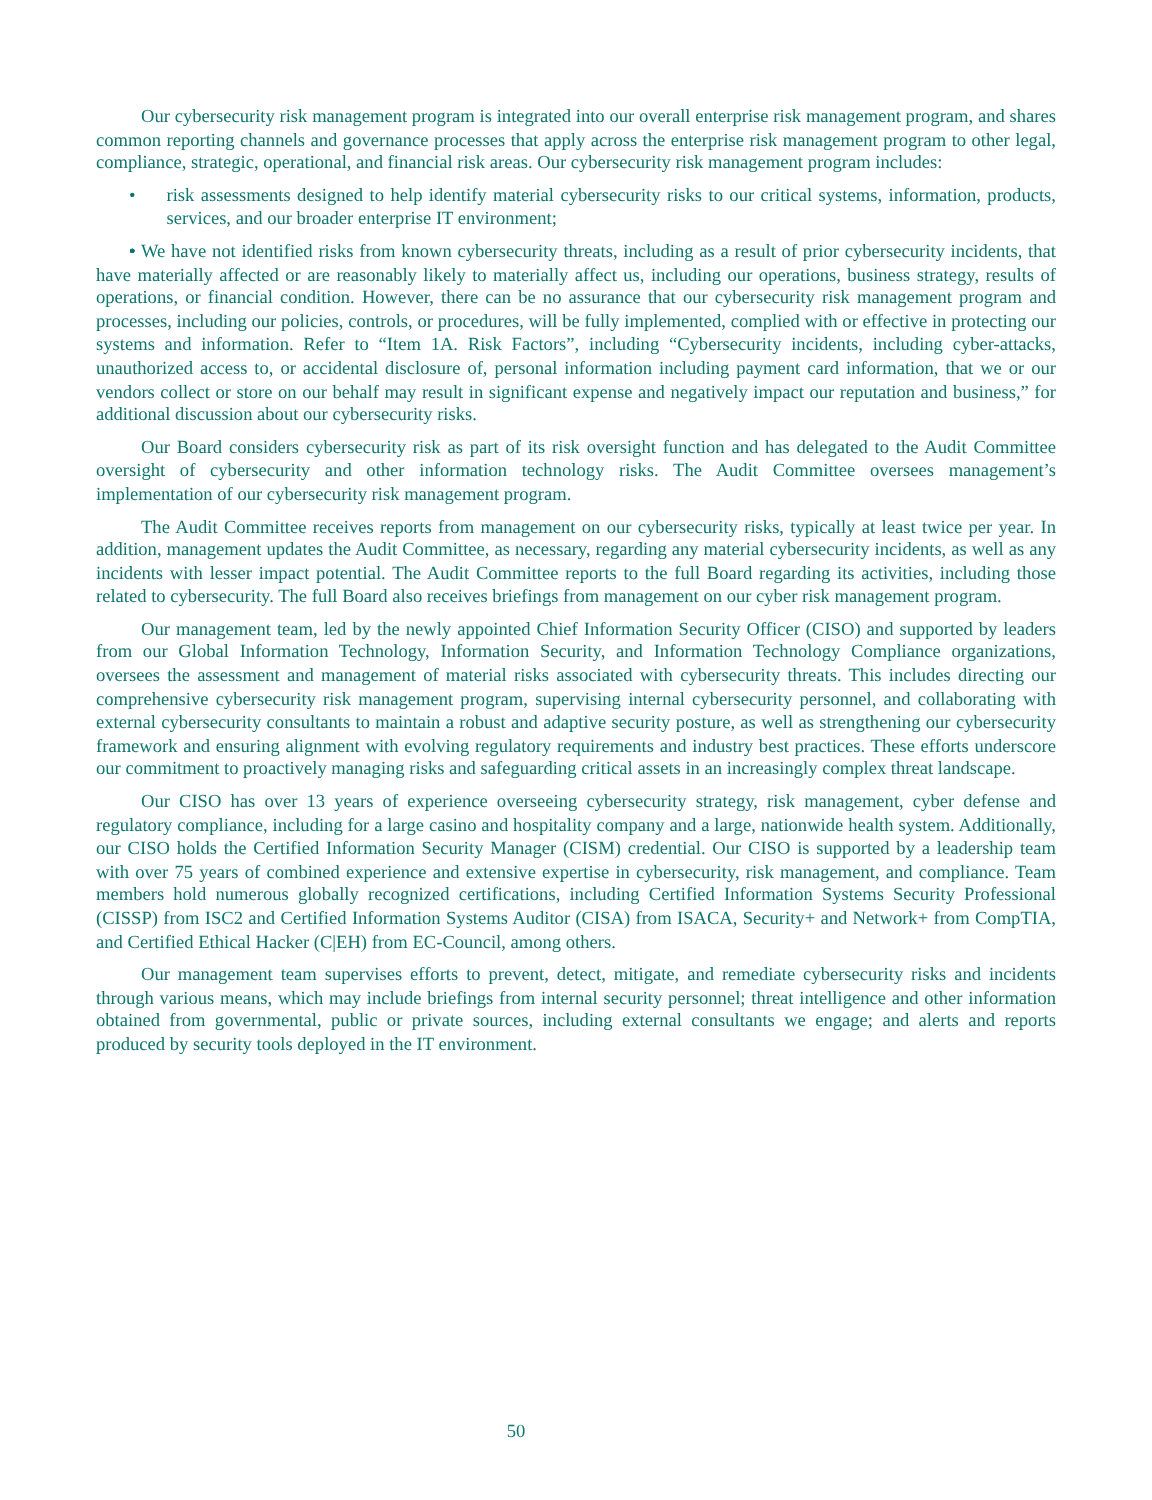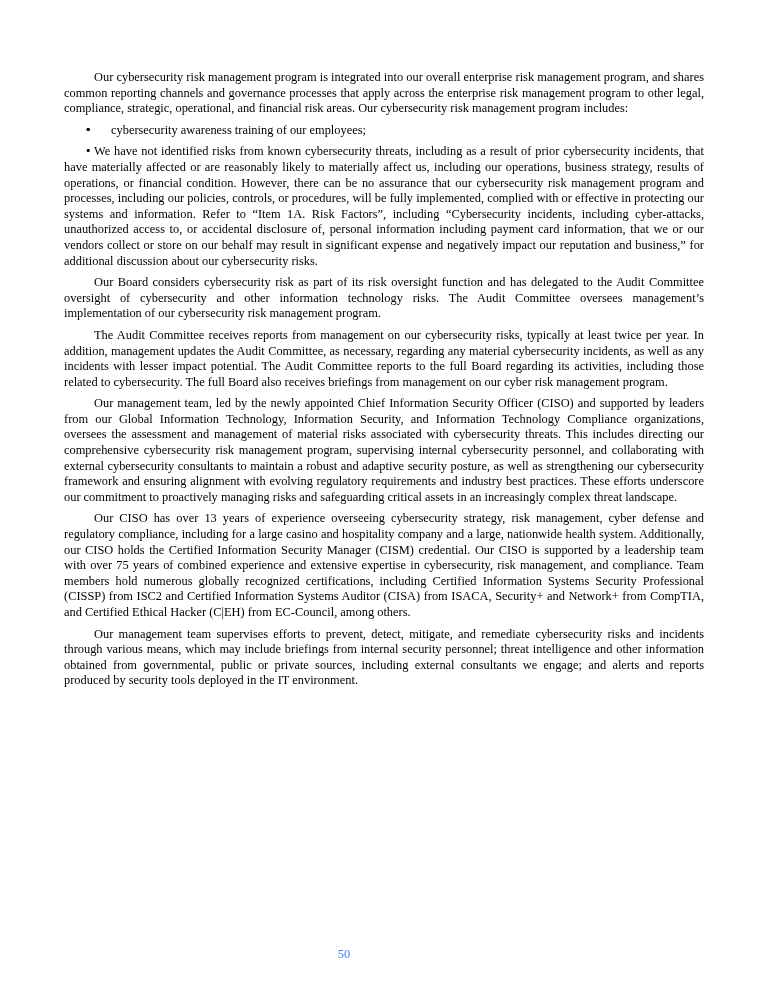--- a/index.html
+++ b/index.html
@@ -5,48 +5,48 @@
   html, body { margin: 0; padding: 0; background: #ffffff; }
   body { width: 768px; height: 1000px; position: relative; overflow: hidden; }
   .page {
     position: absolute;
     left: 64px;
     top: 70px;
     width: 640px;
     font-family: "Liberation Serif", serif;
     font-size: 12.4px;
     line-height: 15.6px;
-    color: #000000;
+    color: #0f766e;
   }
   p { margin: 0 0 6px 0; text-align: justify; }
   p.indent { text-indent: 30px; }
   ul.bullets { list-style: none; margin: 0 0 5px 0; padding: 0; }
   ul.bullets li { position: relative; padding-left: 47px; margin: 0 0 6px 0; text-align: justify; }
   ul.bullets li .bullet { position: absolute; left: 22px; top: 0; }
   .heading { font-style: italic; margin: 0 0 6px 0; }
   .page-number {
     position: absolute;
     left: 0; width: 688px; top: 947px;
     text-align: center;
     font-family: "Liberation Serif", serif;
     font-size: 12.4px;
-    color: #3b82f6;
+    color: #0f766e;
   }
 </style>
 </head>
 <body>
 
 <div class="page">
   <p class="indent">Our cybersecurity risk management program is integrated into our overall enterprise risk management program, and shares common reporting channels and governance processes that apply across the enterprise risk management program to other legal, compliance, strategic, operational, and financial risk areas. Our cybersecurity risk management program includes:</p>
 
   <ul class="bullets">
+    <li><span class="bullet">•</span><span>risk assessments designed to help identify material cybersecurity risks to our critical systems, information, products, services, and our broader enterprise IT environment;</span></li>
     <li><span class="bullet">•</span></li>
     <li><span class="bullet">•</span></li>
     <li><span class="bullet">•</span></li>
-    <li><span class="bullet">•</span><span>cybersecurity awareness training of our employees;</span></li>
     <li><span class="bullet">•</span></li>
     <li><span class="bullet">•</span></li>
   </ul>
 
   <p class="indent">We have not identified risks from known cybersecurity threats, including as a result of prior cybersecurity incidents, that have materially affected or are reasonably likely to materially affect us, including our operations, business strategy, results of operations, or financial condition. However, there can be no assurance that our cybersecurity risk management program and processes, including our policies, controls, or procedures, will be fully implemented, complied with or effective in protecting our systems and information. Refer to “Item 1A. Risk Factors”, including “Cybersecurity incidents, including cyber-attacks, unauthorized access to, or accidental disclosure of, personal information including payment card information, that we or our vendors collect or store on our behalf may result in significant expense and negatively impact our reputation and business,” for additional discussion about our cybersecurity risks.</p>
 
 
   <p class="indent">Our Board considers cybersecurity risk as part of its risk oversight function and has delegated to the Audit Committee oversight of cybersecurity and other information technology risks. The Audit Committee oversees management’s implementation of our cybersecurity risk management program.</p>
   <p class="indent">The Audit Committee receives reports from management on our cybersecurity risks, typically at least twice per year. In addition, management updates the Audit Committee, as necessary, regarding any material cybersecurity incidents, as well as any incidents with lesser impact potential. The Audit Committee reports to the full Board regarding its activities, including those related to cybersecurity. The full Board also receives briefings from management on our cyber risk management program.</p>
   <p class="indent">Our management team, led by the newly appointed Chief Information Security Officer (CISO) and supported by leaders from our Global Information Technology, Information Security, and Information Technology Compliance organizations, oversees the assessment and management of material risks associated with cybersecurity threats. This includes directing our comprehensive cybersecurity risk management program, supervising internal cybersecurity personnel, and collaborating with external cybersecurity consultants to maintain a robust and adaptive security posture, as well as strengthening our cybersecurity framework and ensuring alignment with evolving regulatory requirements and industry best practices. These efforts underscore our commitment to proactively managing risks and safeguarding critical assets in an increasingly complex threat landscape.</p>

